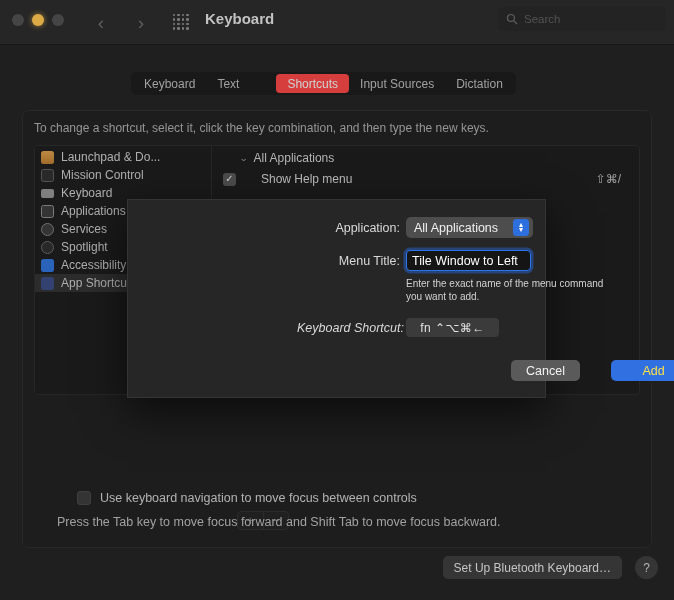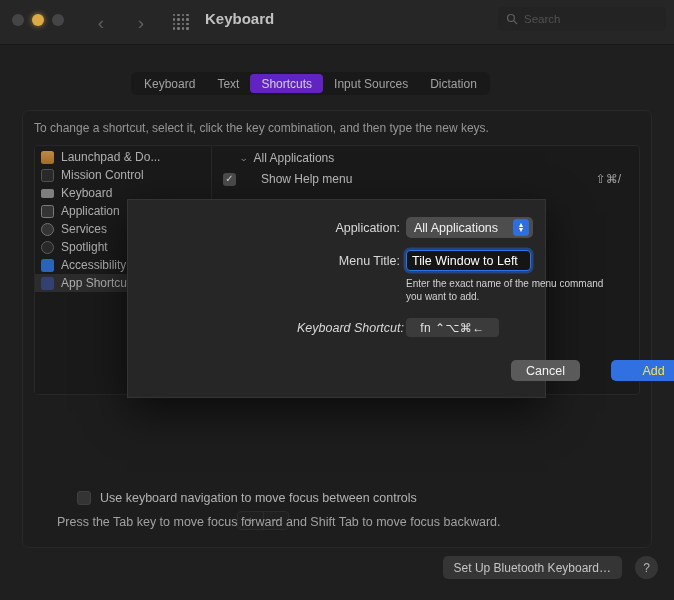--- a/index.html
+++ b/index.html
@@ -59,21 +59,21 @@
   
   #tabbar {
     position:absolute; left:131px; top:72px; height:23px;
     background:#1c1c1c; border-radius:6px;
     display:flex; align-items:stretch; padding:2px;
   }
   .tab {
     display:flex; align-items:center; padding:0 11px;
     font-size:12px; color:#b4b4b4; border-radius:4px; white-space:nowrap;
   }
-  .tab.selected { background:#6d28d9; color:#e8e8e8; }
+  .tab.selected { background:#ef4444; color:#e8e8e8;margin-left:26px; }
 
   
   #panel {
     position:absolute; left:22px; top:110px; width:630px; height:438px;
     border:1px solid #2d2d2d; border-radius:7px;
     background:#212121;
   }
   #hint {
     position:absolute; left:11px; top:10px;
     font-size:12px; color:#a6a6a6;
@@ -257,21 +257,21 @@
         <div class="side-row">
           <span class="side-ic" style="background:#2e2e2e;border:1px solid #5d5d5d;"></span>
           <span>Mission Control</span>
         </div>
         <div class="side-row">
           <span class="side-ic" style="background:#8e8e8e;height:9px;border-radius:2px;"></span>
           <span>Keyboard</span>
         </div>
         <div class="side-row">
           <span class="side-ic" style="background:#3a3a3a;border:1px solid #8a8a8a;"></span>
-          <span>Application</span>
+          <span>Applications</span>
         </div>
         <div class="side-row">
           <span class="side-ic" style="background:#3a3a3a;border:1px solid #7d7d7d;border-radius:50%;"></span>
           <span>Services</span>
         </div>
         <div class="side-row">
           <span class="side-ic" style="background:#2d2d2d;border:1px solid #666;border-radius:50%;"></span>
           <span>Spotlight</span>
         </div>
         <div class="side-row">

